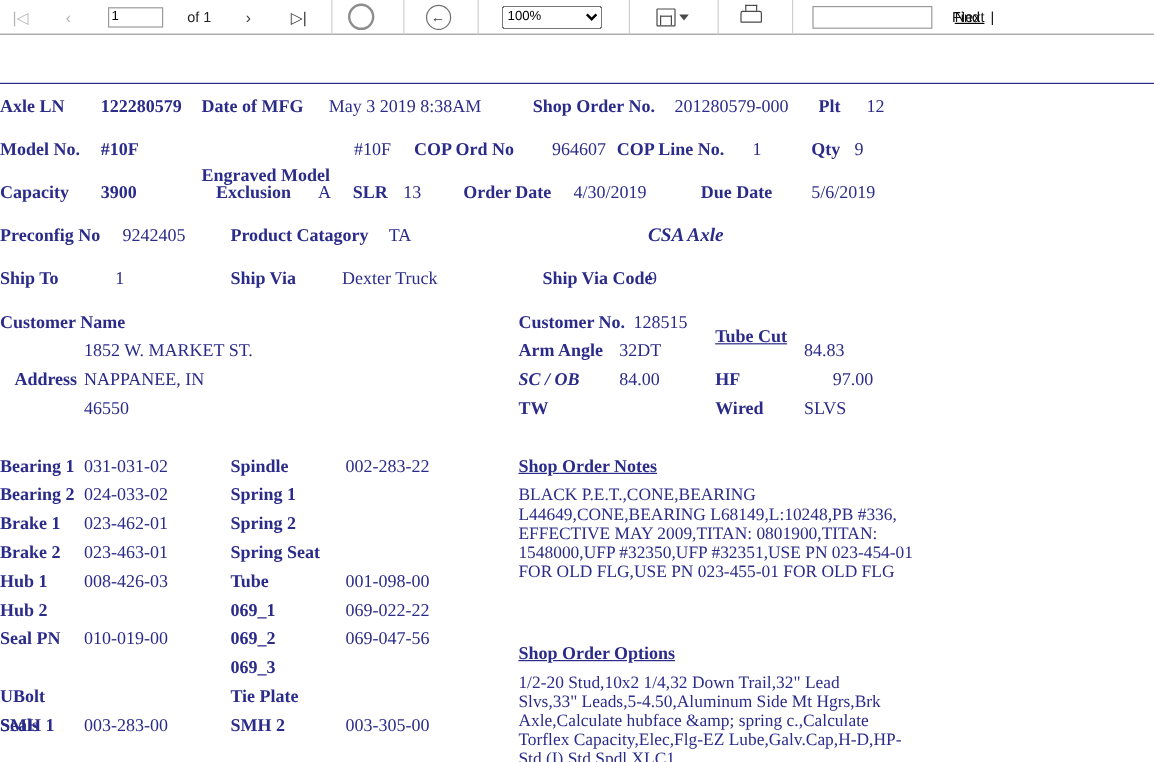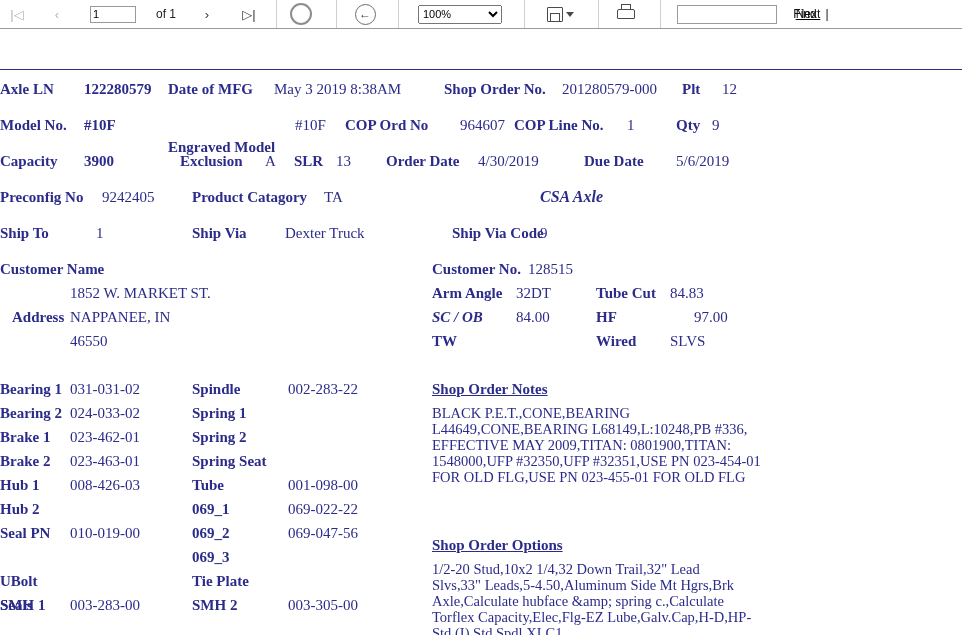--- a/index.html
+++ b/index.html
@@ -270,21 +270,21 @@
   <div class="f lbl" style="left:0px;  top:232px;">Customer Name</div>
   <div class="f val" style="left:70px; top:256px;">1852 W. MARKET ST.</div>
   <div class="f lbl" style="left:12px;  top:280px;">Address</div>
   <div class="f val" style="left:70px; top:280px;">NAPPANEE, IN</div>
   <div class="f val" style="left:70px; top:304px;">46550</div>
 
   <div class="f lbl" style="left:432px;top:232px;">Customer No.</div>
   <div class="f val" style="left:528px;top:232px;">128515</div>
   <div class="f lbl" style="left:432px;top:256px;">Arm Angle</div>
   <div class="f val" style="left:516px;top:256px;">32DT</div>
-  <div class="f lbl" style="left:596px;top:256px;">Tube Cut</div>
+  <div class="f lbl" style="left:596px;top:244px;text-decoration:underline;">Tube Cut</div>
   <div class="f val" style="left:670px;top:256px;">84.83</div>
   <div class="f lbl" style="left:432px;top:280px;font-style:italic;">SC / OB</div>
   <div class="f val" style="left:516px;top:280px;">84.00</div>
   <div class="f lbl" style="left:596px;top:280px;">HF</div>
   <div class="f val" style="left:694px;top:280px;">97.00</div>
   <div class="f lbl" style="left:432px;top:304px;">TW</div>
   <div class="f val" style="left:516px;top:304px;"></div>
   <div class="f lbl" style="left:596px;top:304px;">Wired</div>
   <div class="f val" style="left:670px;top:304px;">SLVS</div>
 

